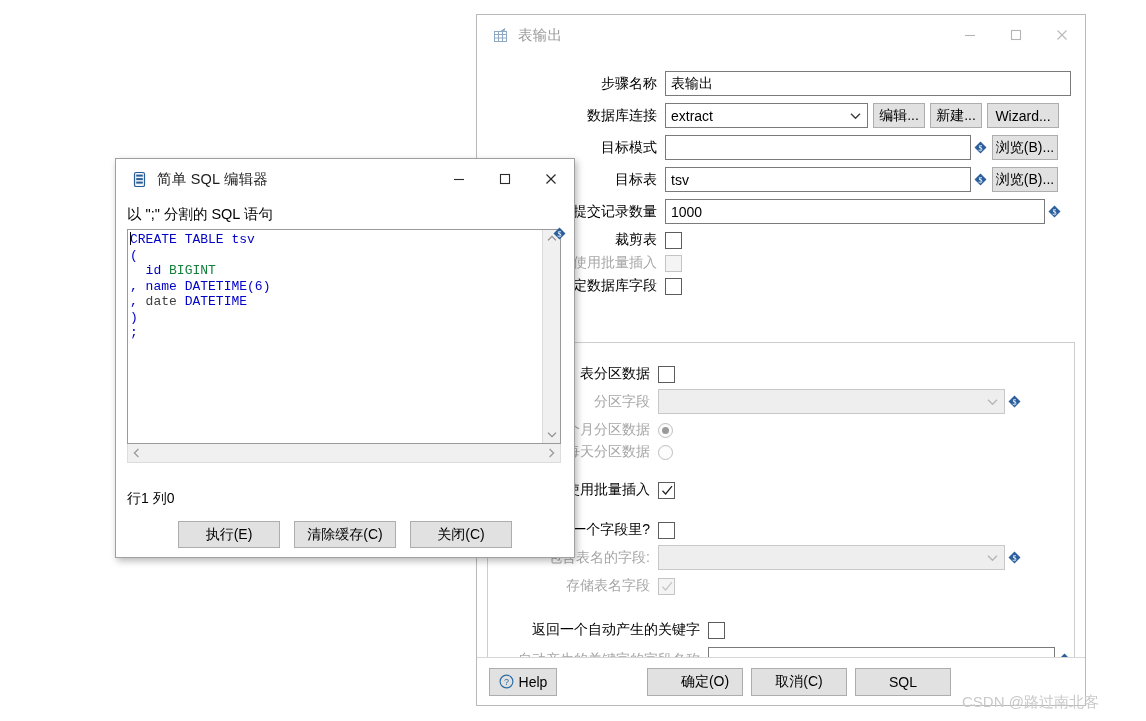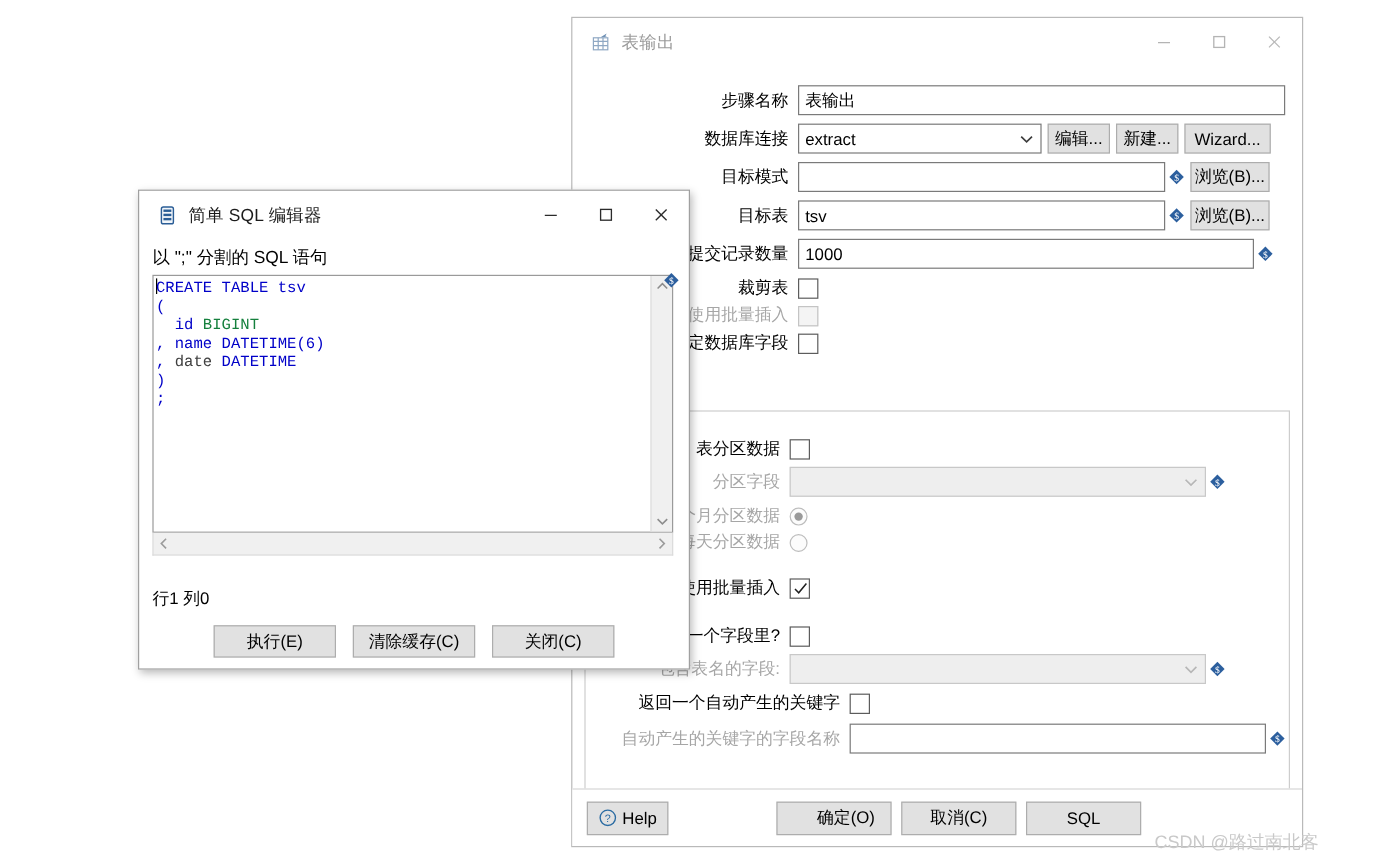--- a/index.html
+++ b/index.html
@@ -284,20 +284,30 @@
         </span>
       </div>
       <span class="varmark">
         <svg width="13" height="13" viewBox="0 0 13 13">
             <polygon points="6.5,0.5 12.5,6.5 6.5,12.5 0.5,6.5" fill="#2c5f9e"></polygon>
             <text x="6.5" y="9.6" font-size="8" font-family="Liberation Serif, serif" fill="#ffffff" text-anchor="middle">$</text>
           </svg>
       </span>
     </div>
 
+    <div class="row" style="margin-bottom:26px;">
+      <div class="lbl dim" style="width:162px;">存储表名字段</div>
+      <div class="cb dim">
+        <span class="tick">
+          <svg width="13" height="13" viewBox="0 0 13 13">
+              <polyline points="1.5,6.8 4.6,10 11,2.2" fill="none" stroke="#c4c4c4" stroke-width="1.25"></polyline>
+            </svg>
+        </span>
+      </div>
+    </div>
 
     <div class="row" style="margin-bottom:8px;">
       <div class="lbl" style="width:212px;">返回一个自动产生的关键字</div>
       <div class="cb"></div>
     </div>
 
     <div class="row">
       <div class="lbl dim" style="width:212px;">自动产生的关键字的字段名称</div>
       <div class="tf" style="width:347px;"></div>
       <span class="varmark">

